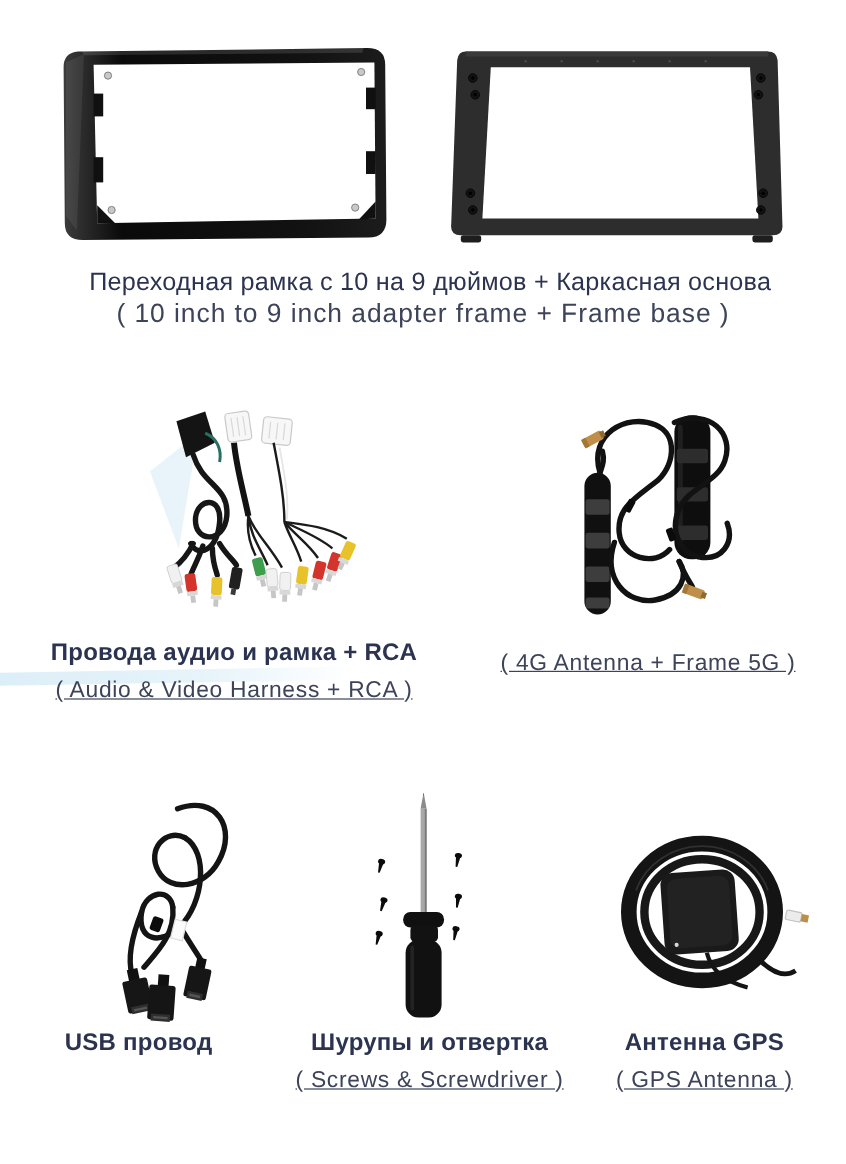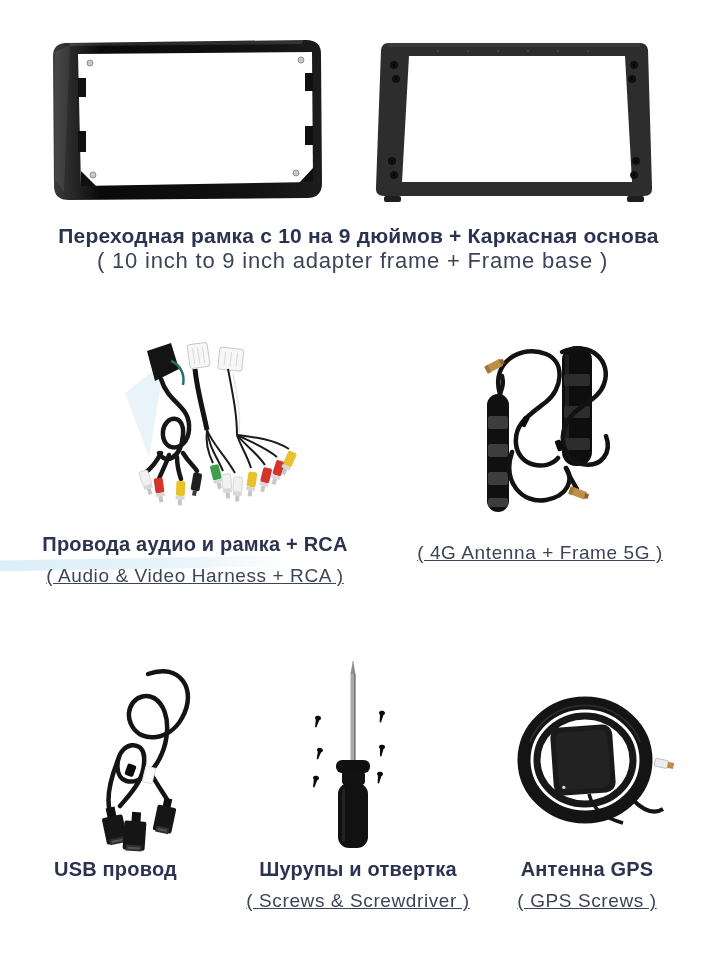--- a/index.html
+++ b/index.html
@@ -11,21 +11,21 @@
   .abs{position:absolute;}
   .caption{position:absolute;text-align:center;}
   .cap-ru{
     font-weight:700;color:#2c3350;font-size:20px;line-height:1.15;
     letter-spacing:0.2px;
   }
   .cap-en{
     font-weight:400;color:#3d4459;font-size:19px;line-height:1.15;
     margin-top:9px;letter-spacing:0.6px;text-decoration:underline;
   }
-  .title-ru{font-weight:700;color:#2c3350;font-size:21px;letter-spacing:0.2px;margin-left:12px;}
+  .title-ru{font-weight:400;color:#2c3350;font-size:21px;letter-spacing:0.2px;margin-left:12px;}
   .title-en{font-weight:400;color:#3d4459;font-size:22px;margin-top:0;letter-spacing:0.8px;}
   .wm-streak{
     position:absolute;left:0;top:558;width:292px;height:11px;
     background:linear-gradient(to right,#dceef8 0%,#e7f4fa 60%,rgba(231,244,250,0) 100%);
     transform:skewY(-1deg);
     top:558px;
   }
   svg{display:block;}
 </style>
 </head>
@@ -354,14 +354,14 @@
   <div class="cap-ru">USB провод</div>
 </div>
 
 <div class="caption" style="left:238px;top:858px;width:240px">
   <div class="cap-ru">Шурупы и отвертка</div>
   <div class="cap-en">( Screws &amp; Screwdriver )</div>
 </div>
 
 <div class="caption" style="left:478px;top:858px;width:218px">
   <div class="cap-ru">Антенна GPS</div>
-  <div class="cap-en">( GPS Screws )</div>
+  <div class="cap-en">( GPS Antenna )</div>
 </div>
 
 </body></html>

